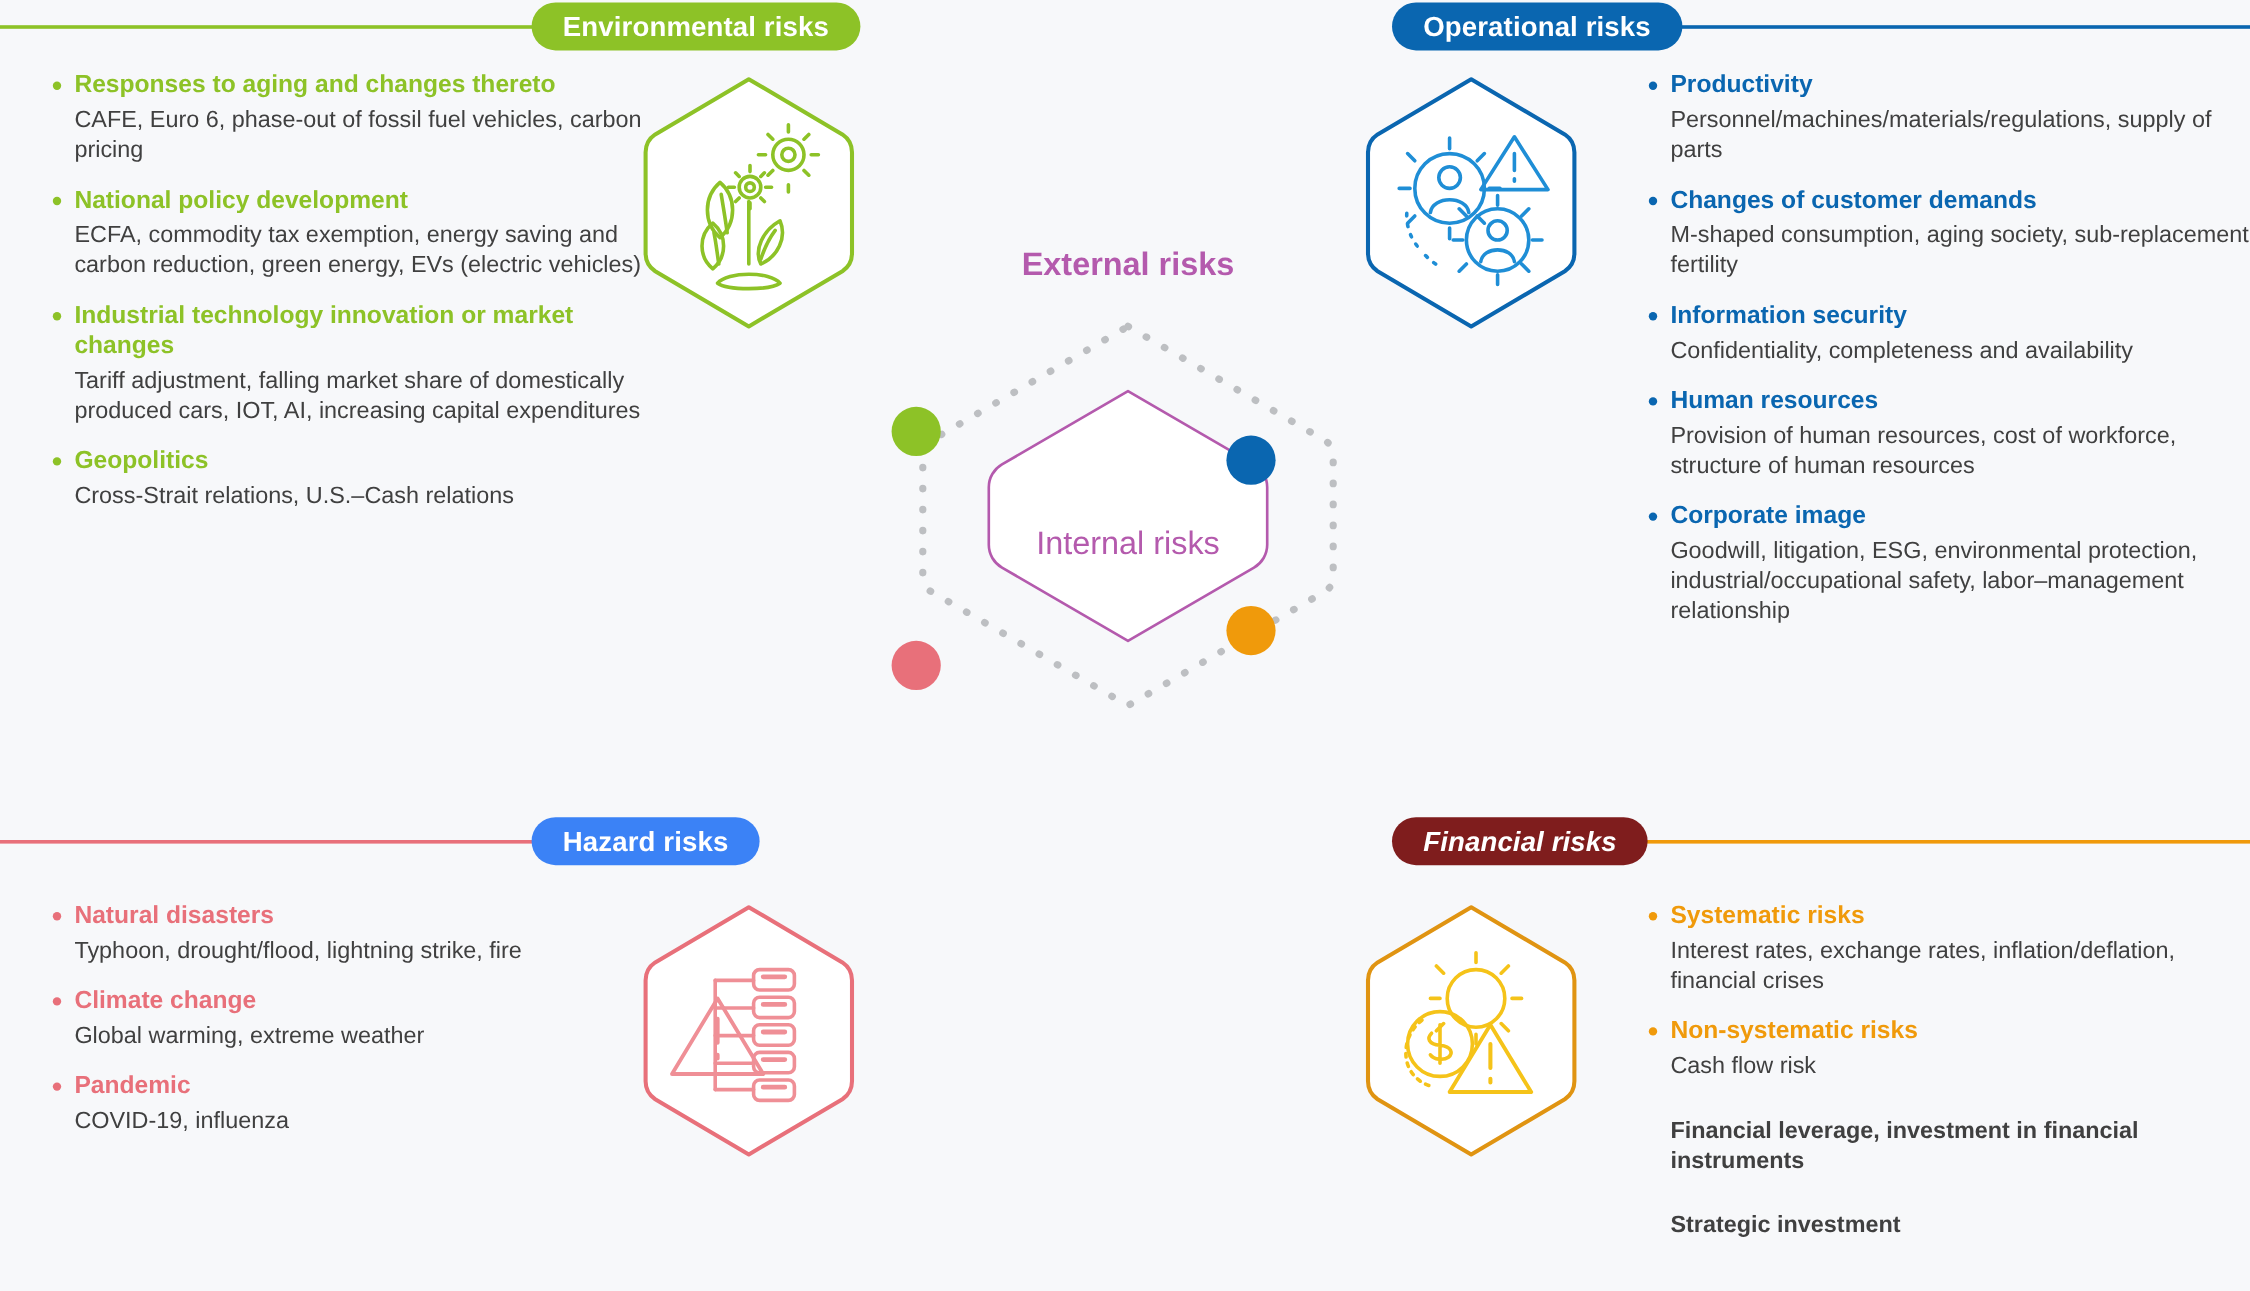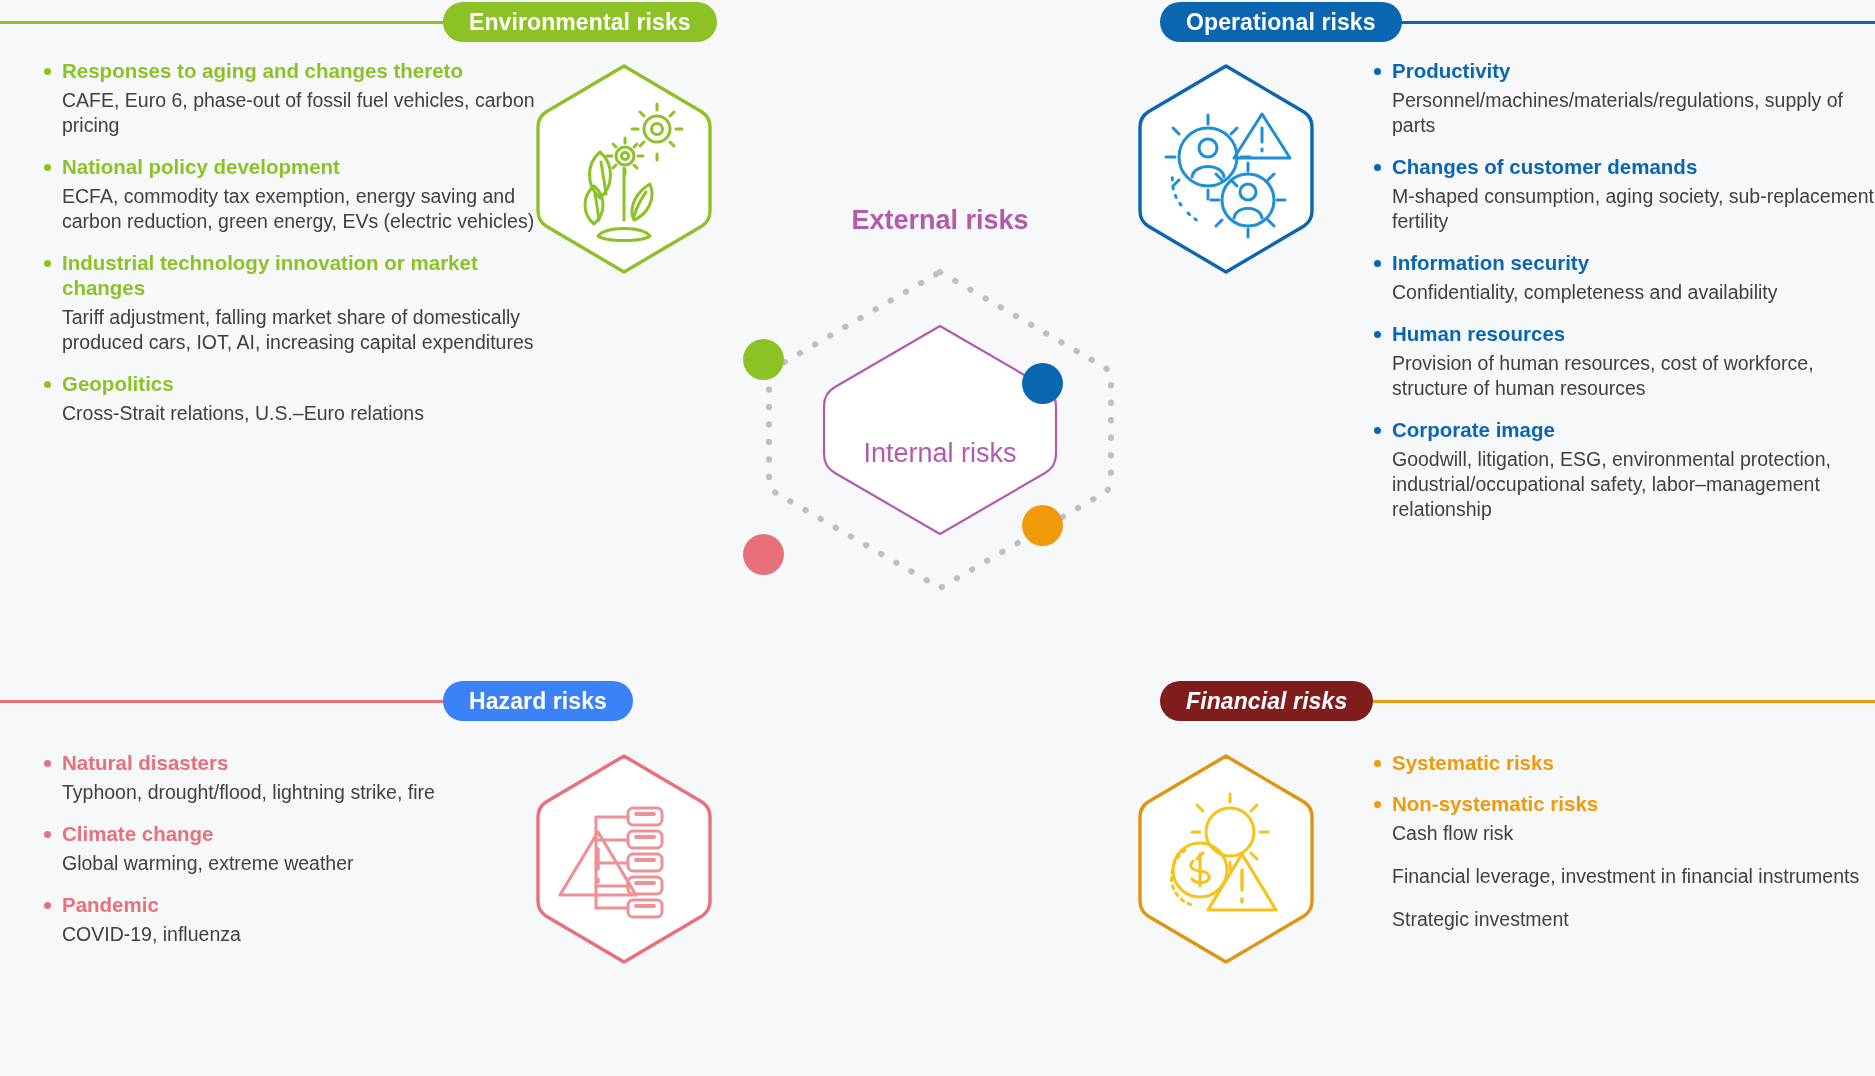--- a/index.html
+++ b/index.html
@@ -78,21 +78,21 @@
     width: 7px; height: 7px;
     border-radius: 50%;
     background: currentColor;
   }
   .item-body {
     font-size: 19.5px;
     color: #404040;
     line-height: 1.28;
     padding-left: 22px;
   }
-  .item-body + .item-body { margin-top: 18px; }
+  .item-body + .item-body { margin-top: 29px; font-weight: bold; }
 
   .green  .item-head { color: #8dc227; }
   .blue   .item-head { color: #0a66b0; }
   .red    .item-head { color: #e8707a; }
   .orange .item-head { color: #f09a0b; }
 
   
   #env-list { left: 40px;  top: 58px;  width: 505px; }
   #ops-list { left: 1370px; top: 58px;  width: 510px; }
   #haz-list { left: 40px;  top: 750px; width: 505px; }
@@ -171,21 +171,21 @@
     <div class="item">
       <div class="item-head">National policy development</div>
       <div class="item-body">ECFA, commodity tax exemption, energy saving and  carbon reduction, green energy, EVs (electric  vehicles)</div>
     </div>
     <div class="item">
       <div class="item-head">Industrial technology innovation or market changes</div>
       <div class="item-body">Tariff adjustment, falling market share of domestically produced cars, IOT, AI, increasing  capital expenditures</div>
     </div>
     <div class="item">
       <div class="item-head">Geopolitics</div>
-      <div class="item-body">Cross-Strait relations, U.S.–Euro relations</div>
+      <div class="item-body">Cross-Strait relations, U.S.–Cash relations</div>
     </div>
   </div>
 
   <div id="env-hex" class="hex-tile">
     <svg viewBox="0 0 200 218" width="200" height="218">
       <path d="M100 6 L178 52 a18 18 0 0 1 8 15 L186 151 a18 18 0 0 1 -8 15 L100 212 L22 166 a18 18 0 0 1 -8 -15 L14 67 a18 18 0 0 1 8 -15 Z" fill="#ffffff" stroke="#8dc227" stroke-width="3.4" stroke-linejoin="round"></path>
       <g fill="none" stroke="#8dc227" stroke-width="3" stroke-linejoin="round" stroke-linecap="round">
         <path d="M100 160 L100 108"></path>
         <path d="M76 92 C62 104 62 126 76 138 C90 126 90 104 76 92 Z"></path>
         <path d="M77 102 C79 114 81 126 82 134"></path>
@@ -291,20 +291,21 @@
         <path d="M74 104 l0 32 M67 111 C63 115 64 120 74 121 C84 122 85 128 81 131 C77 134 69 133 66 129" stroke-width="3"></path>
         <path d="M116 104 L150 160 L82 160 Z" stroke-width="3.2"></path>
         <path d="M116 120 l0 20 M116 149 l0 3" stroke-width="3.4"></path>
       </g>
     </svg>
   </div>
 
   <div id="fin-list" class="panel orange">
     <div class="item">
       <div class="item-head">Systematic risks</div>
+      <div class="item-body">Interest rates, exchange rates, inflation/deflation,  financial crises</div>
     </div>
     <div class="item">
       <div class="item-head"> Non-systematic risks</div>
       <div class="item-body">Cash flow risk</div>
       <div class="item-body">Financial leverage, investment in financial  instruments</div>
       <div class="item-body">Strategic investment</div>
     </div>
   </div>
 
   <div id="center">

